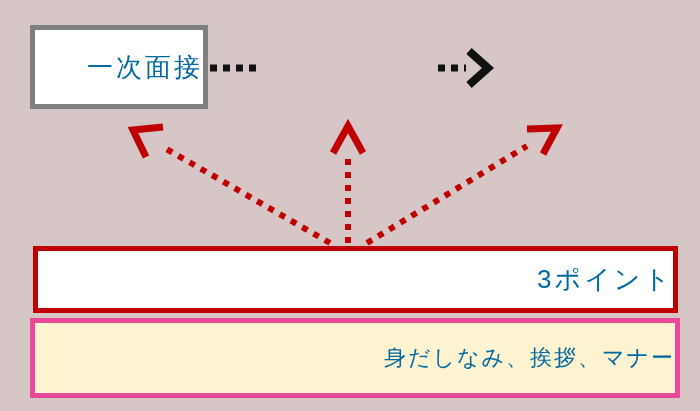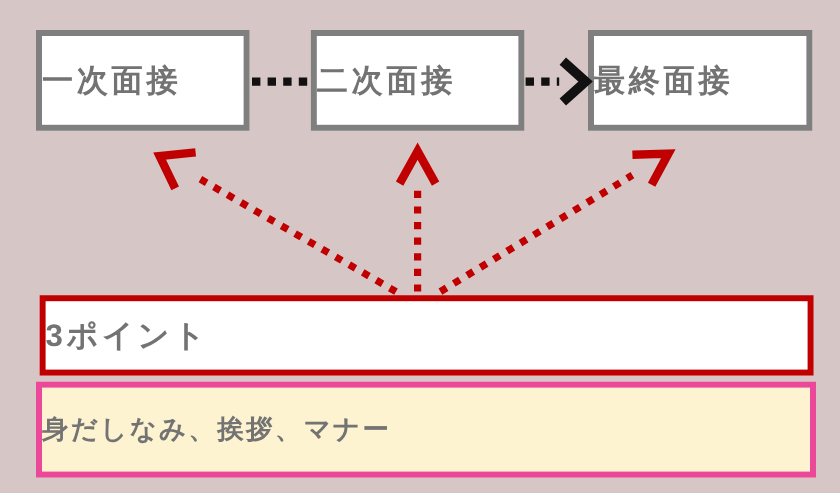--- a/index.html
+++ b/index.html
@@ -9,24 +9,24 @@
     height: 411px;
     background: #d6c6c6;
     overflow: hidden;
     font-family: "Liberation Sans", "DejaVu Sans", sans-serif;
   }
   .box {
     position: absolute;
     box-sizing: border-box;
     display: flex;
     align-items: center;
-    justify-content: flex-start;
+    justify-content: flex-end;
     background: #ffffff;
-    color: #737373;
-    font-weight: bold;
+    color: #0369a1;
+    font-weight: normal;
   }
   .step-box {
     top: 25px;
     height: 84px;
     border: 5px solid #7f7f7f;
     font-size: 26px;
     letter-spacing: 3px;
   }
   .step-1 { left: 30px;  width: 178px; }
   .step-2 { left: 259px; width: 178px; }
@@ -61,27 +61,21 @@
 </style>
 </head>
 <body>
 
 <div class="canvas">
 
   <div class="box step-box step-1">
     <span>一次面接</span>
   </div>
 
-  <div class="box step-box step-2">
-    <span>二次面接</span>
-  </div>
 
-  <div class="box step-box step-3">
-    <span>最終面接</span>
-  </div>
 
   <div class="box points-box">
     <span>3ポイント</span>
   </div>
 
   <div class="box details-box">
     <span>身だしなみ、挨拶、マナー</span>
   </div>
 
   <svg class="connector-layer" viewBox="0 0 700 411" xmlns="http://www.w3.org/2000/svg">

